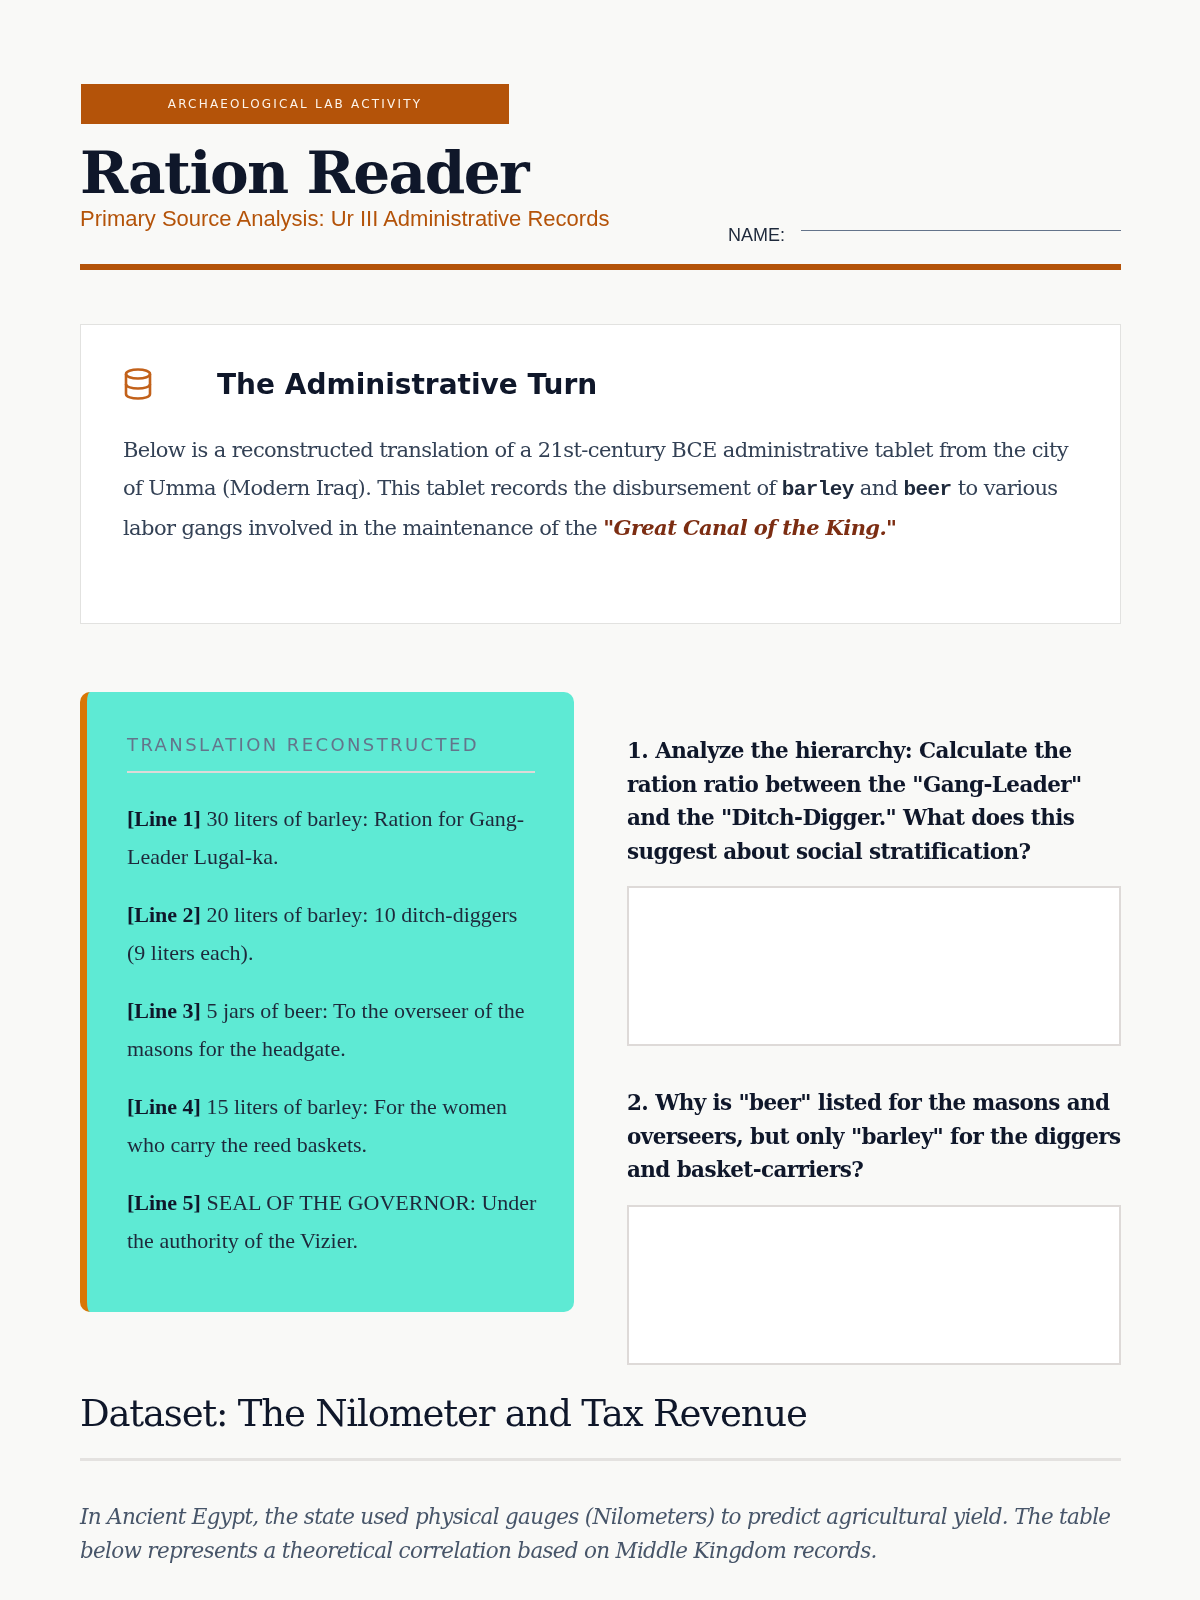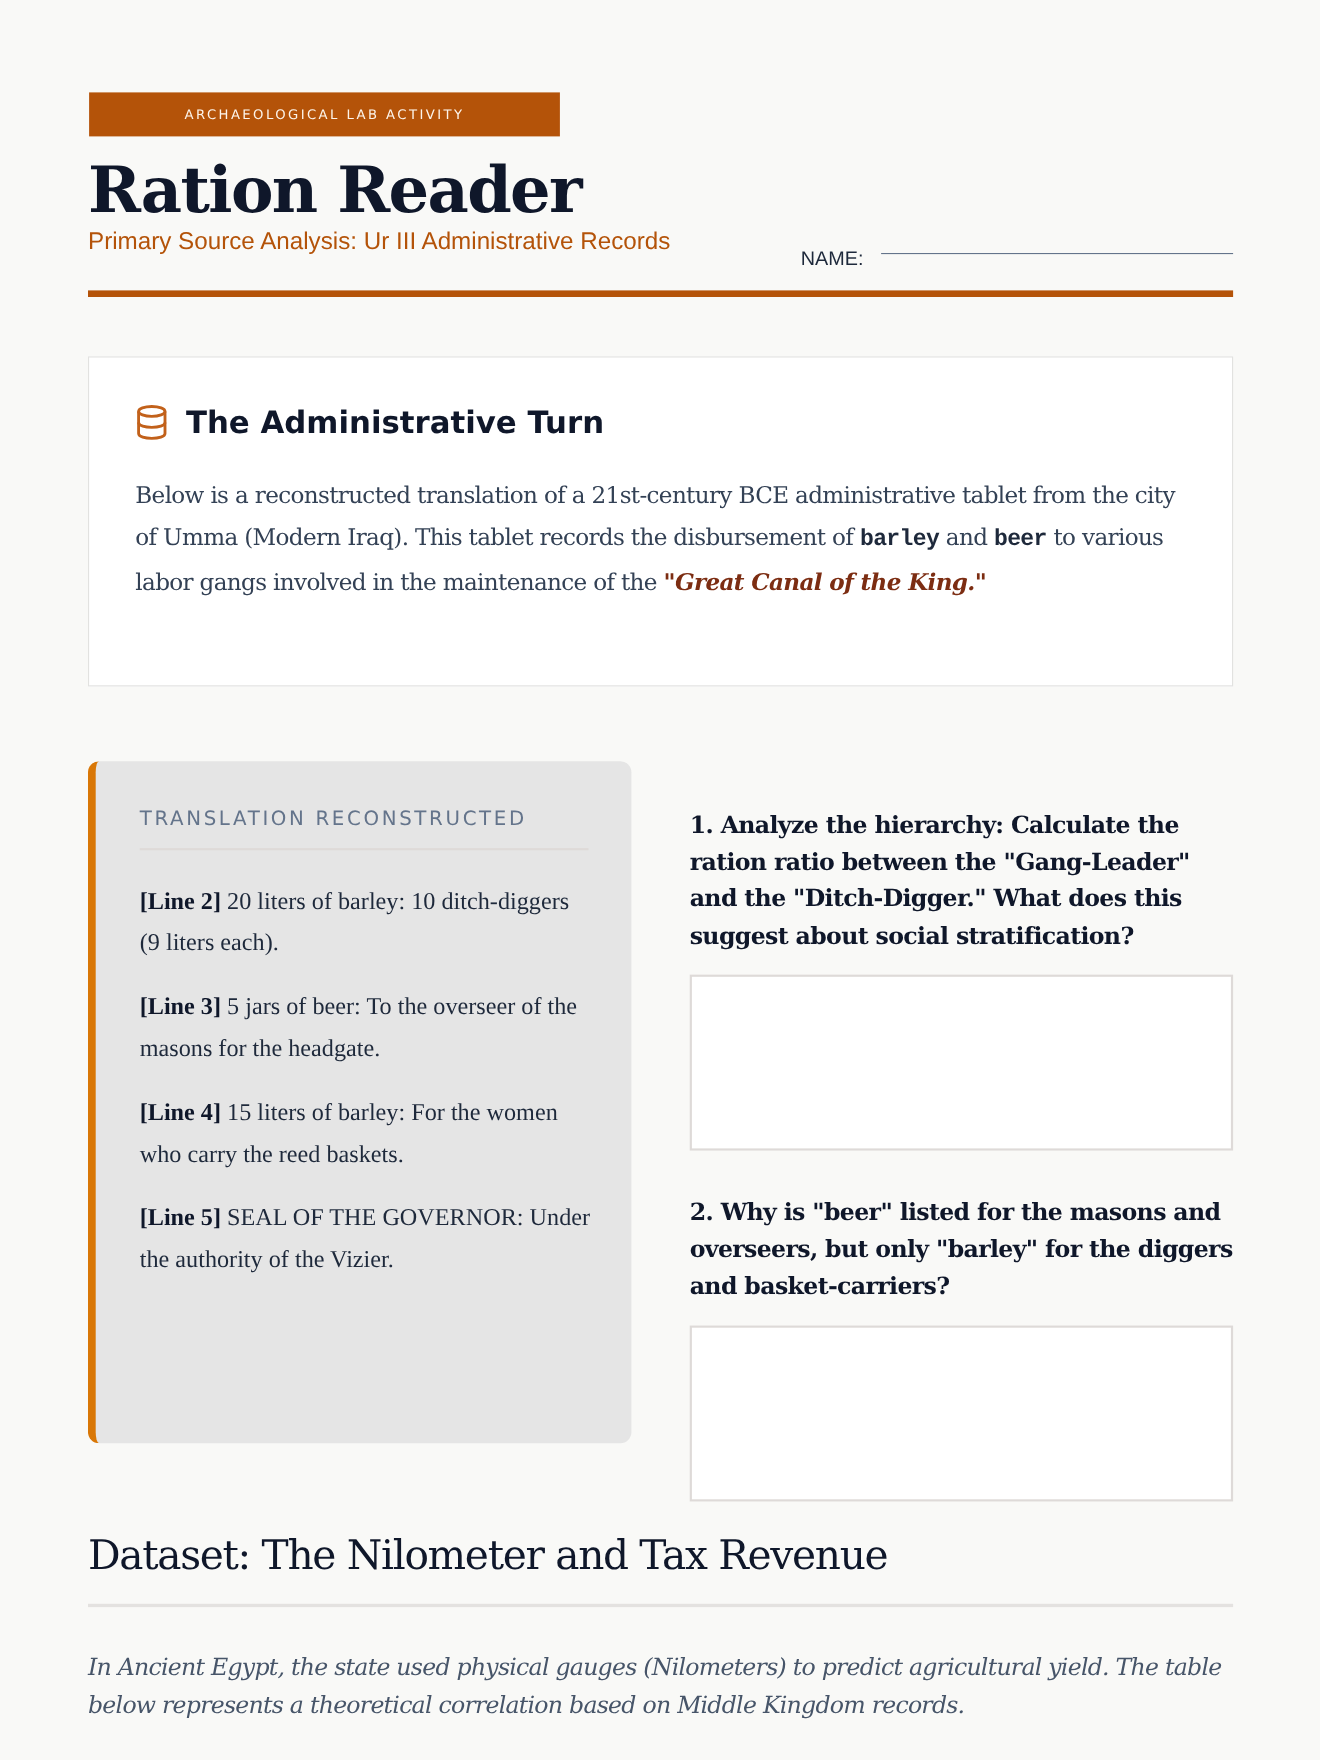--- a/index.html
+++ b/index.html
@@ -36,37 +36,37 @@
   }
   .rule {
     position: absolute; left: 80px; top: 264px; width: 1041px; height: 6px; background: #b45309;
   }
 
   .intro-card {
     position: absolute; left: 80px; top: 324px; width: 1041px; height: 300px;
     background: #ffffff; border: 1.5px solid #e2e2e0; box-sizing: border-box;
   }
   .intro-head {
-    position: absolute; left: 42px; top: 42px; display: flex; align-items: center;
+    position: absolute; left: 42px; top: 42px; display: flex; align-items: center; gap: 48px;
   }
   .db-icon { width: 30px; height: 34px; margin-right: 16px; }
   .intro-title {
     font-family: "DejaVu Sans", sans-serif; font-weight: bold; font-size: 28px; color: #0f172a;
   }
   .intro-text {
     position: absolute; left: 42px; top: 106px; width: 950px;
     font-family: "DejaVu Serif", serif; font-size: 21px; line-height: 38px; color: #334155;
     letter-spacing: -0.6px;
   }
   .intro-text b { color: #1e293b; font-family: Liberation Mono, monospace; }
   .intro-text em { color: #7c2d12; font-weight: bold; }
 
   .tablet {
     position: absolute; left: 80px; top: 692px; width: 494px; height: 620px;
-    background: #e5e5e5; border-radius: 10px; border-left: 7px solid #d97706; box-sizing: border-box;
+    background: #5eead4; border-radius: 10px; border-left: 7px solid #d97706; box-sizing: border-box;
   }
   .tablet-head {
     position: absolute; left: 40px; top: 42px; width: 408px;
     font-family: "DejaVu Sans", sans-serif; font-size: 18px; letter-spacing: 2.4px; color: #64748b;
     padding-bottom: 16px; border-bottom: 2px solid #dedad8;
   }
   .tablet-lines { position: absolute; left: 40px; top: 108px; width: 410px; }
   .tline {
     font-family: "Liberation Serif", serif; font-size: 22px; line-height: 38px; color: #1e293b;
     margin-bottom: 20px;
@@ -119,20 +119,21 @@
         <path d="M3 17 C3 20 9 21.5 15 21.5 C21 21.5 27 20 27 17" fill="none" stroke="#c2611a" stroke-width="2.6"></path>
       </svg>
       <span class="intro-title">The Administrative Turn</span>
     </div>
     <p class="intro-text" style="margin:0"><span>Below is a reconstructed translation of a 21st-century BCE administrative tablet from the city of Umma (Modern Iraq). This tablet records the disbursement of </span><b>barley</b><span> and </span><b>beer</b><span> to various labor gangs involved in the maintenance of the </span><em>"Great Canal of the King."</em></p>
   </section>
 
   <section class="tablet">
     <div class="tablet-head">TRANSLATION RECONSTRUCTED</div>
     <div class="tablet-lines">
+      <div class="tline"><b>[Line 1]</b><span> 30 liters of barley: Ration for Gang-Leader Lugal-ka.</span></div>
       <div class="tline"><b>[Line 2]</b><span> 20 liters of barley: 10 ditch-diggers (9 liters each).</span></div>
       <div class="tline"><b>[Line 3]</b><span> 5 jars of beer: To the overseer of the masons for the headgate.</span></div>
       <div class="tline"><b>[Line 4]</b><span> 15 liters of barley: For the women who carry the reed baskets.</span></div>
       <div class="tline"><b>[Line 5]</b><span> SEAL OF THE GOVERNOR: Under the authority of the Vizier.</span></div>
     </div>
   </section>
 
   <section class="questions">
     <p class="q">1. Analyze the hierarchy: Calculate the ration ratio between the "Gang-Leader" and the "Ditch-Digger." What does this suggest about social stratification?</p>
     <textarea class="answer" style=""></textarea>

